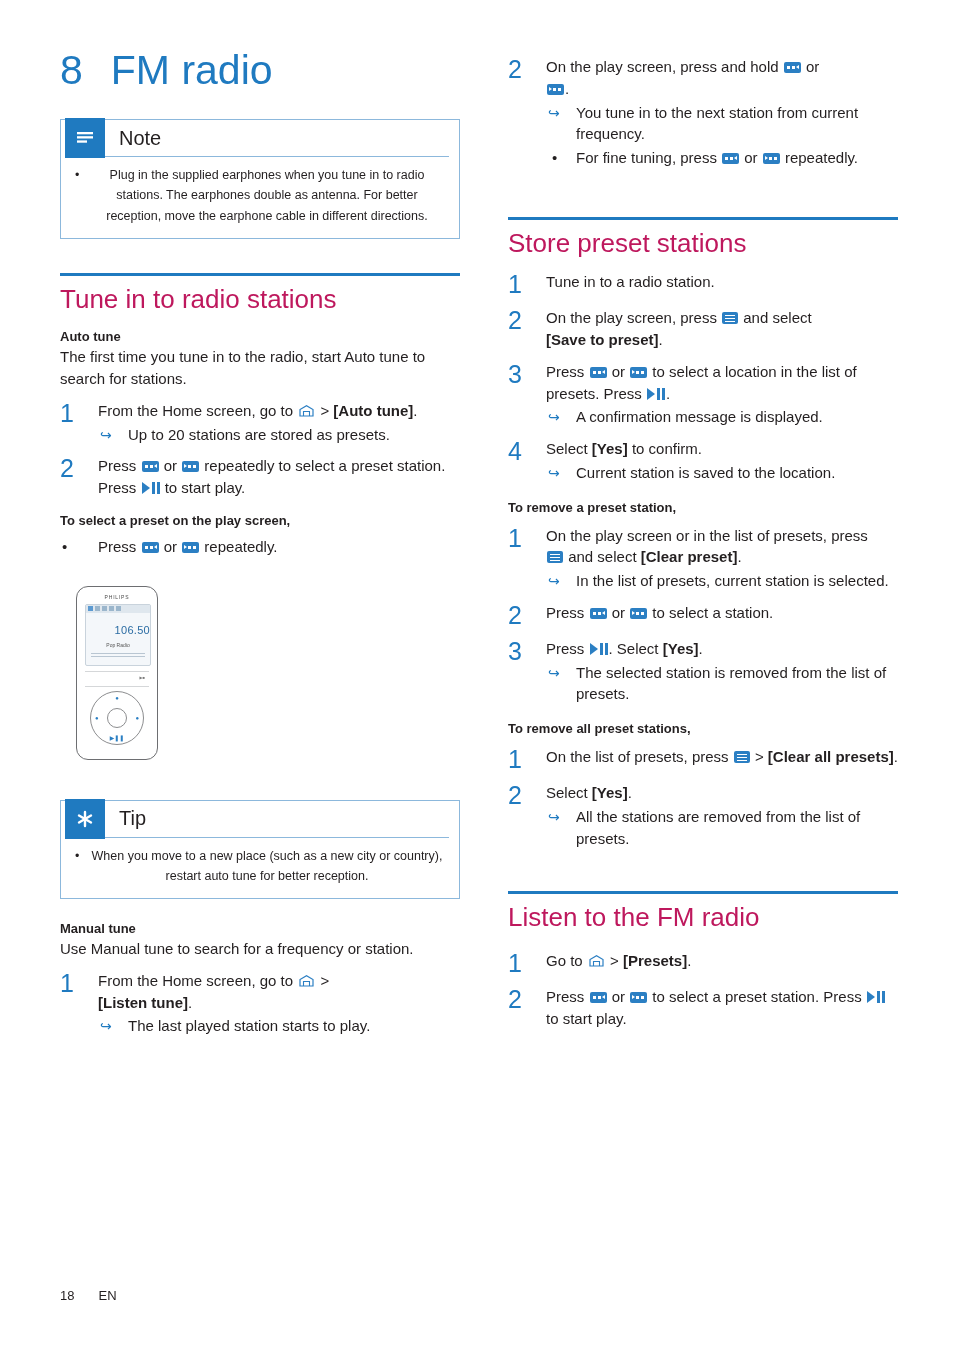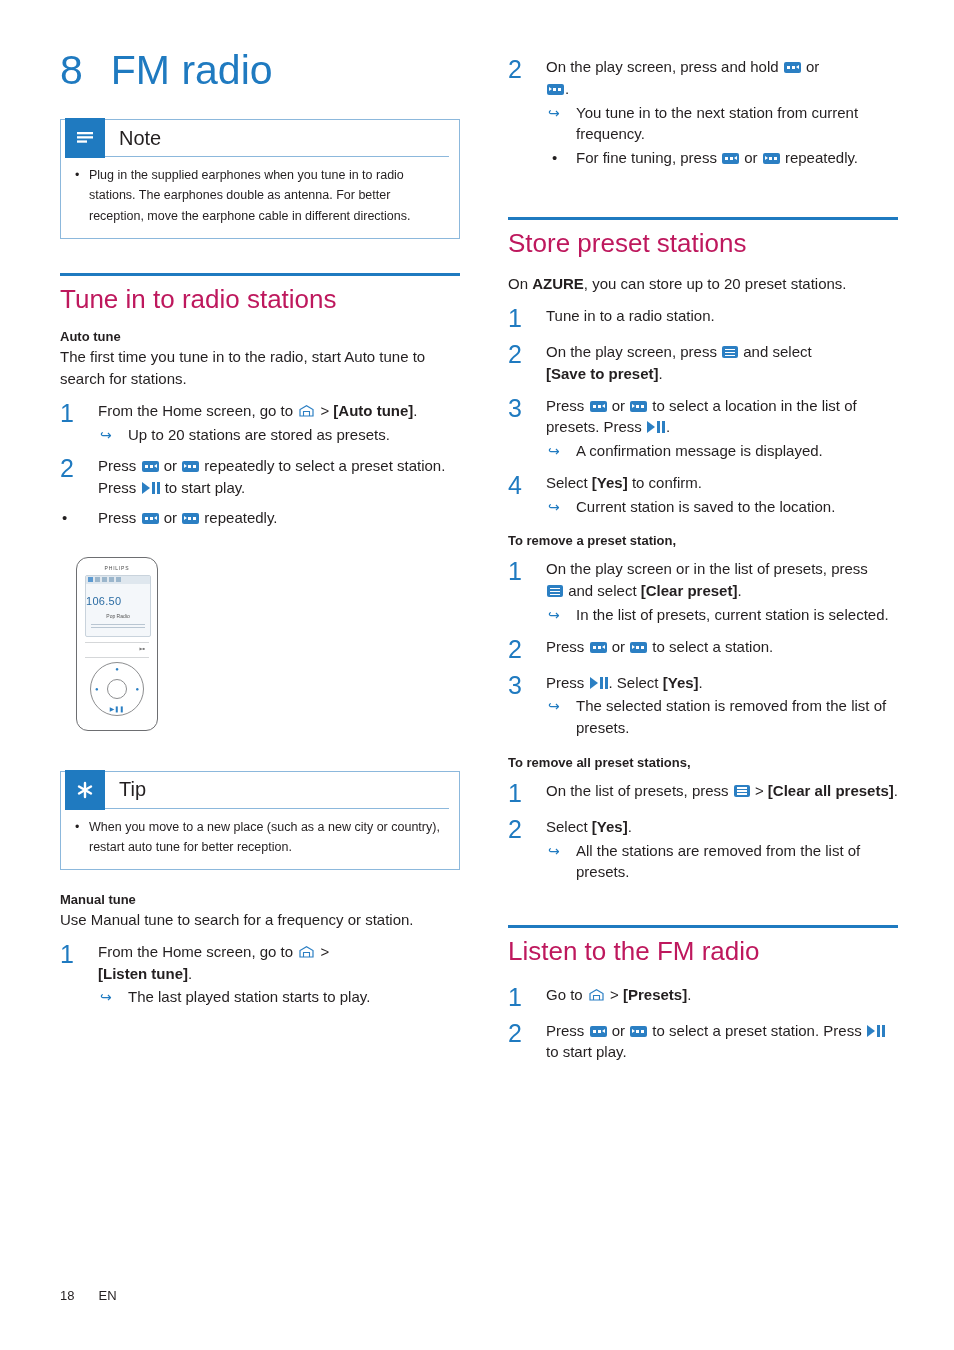--- a/index.html
+++ b/index.html
@@ -89,20 +89,21 @@
     color: #231f20;
   }
   .callout-body ul {
     margin: 0;
     padding: 0;
     list-style: none;
   }
   .callout-body li {
     position: relative;
     padding-left: 14px;
+    text-align: center;
   }
   .callout-body li:before {
     content: "\2022";
     position: absolute;
     left: 0;
     top: 0;
   }
 
   
   .section {
@@ -317,21 +318,21 @@
     display: flex;
     align-items: center;
     padding: 0 2px;
     gap: 2px;
   }
   .player .screen .statusbar .sq {
     width: 5px; height: 5px; background: #5c9ad1;
   }
   .player .screen .statusbar .sq2 { width: 5px; height: 5px; background: #9bb6cc; }
   .player .screen .freq {
-    text-align: left;
+    text-align: right;
     font-size: 11px;
     color: #2b6ca3;
     margin-top: 11px;
     letter-spacing: 0.3px;
   }
   .player .screen .label {
     text-align: center;
     font-size: 5px;
     color: #555;
     margin-top: 6px;
@@ -453,20 +454,21 @@
       </div>
     </div>
 
     <div class="step">
       <div class="n">2</div>
       <div class="c">
         <span>Press </span><span class="keyicon prev"><span class="tri"></span></span><span> or </span><span class="keyicon next"><span class="tri"></span></span><span> repeatedly to select a preset station. Press </span><span class="playicon"><span class="t"></span><span class="b1"></span><span class="b2"></span></span><span> to start play.</span>
       </div>
     </div>
 
+    <div class="sub">To select a preset on the play screen,</div>
     <div class="plainbullet">
       <span>Press </span><span class="keyicon prev"><span class="tri"></span></span><span> or </span><span class="keyicon next"><span class="tri"></span></span><span> repeatedly.</span>
     </div>
 
     <div class="player-figure">
       <div class="player">
         <div class="brand">PHILIPS</div>
         <div class="screen">
           <div class="statusbar">
             <span class="sq"></span>
@@ -544,23 +546,20 @@
           <li><span class="dot-mark">•</span><span>For fine tuning, press </span><span class="keyicon prev"><span class="tri"></span></span><span> or </span><span class="keyicon next"><span class="tri"></span></span><span> repeatedly.</span></li>
         </ul>
       </div>
     </div>
 
     <div class="section" style="margin-top:48px;">
       <div class="section-rule"></div>
       <h2>Store preset stations</h2>
     </div>
 
-    <p class="body" style="margin-top:14px;">
-      <span>On </span><strong>AZURE</strong><span>, you can store up to 20 preset stations.</span>
-    </p>
 
     <div class="step">
       <div class="n">1</div>
       <div class="c">Tune in to a radio station.</div>
     </div>
 
     <div class="step">
       <div class="n">2</div>
       <div class="c">
         <span>On the play screen, press </span><span class="menuicon"><i></i><i></i><i></i></span><span> and select </span><br><strong>[Save to preset]</strong><span>.</span>

